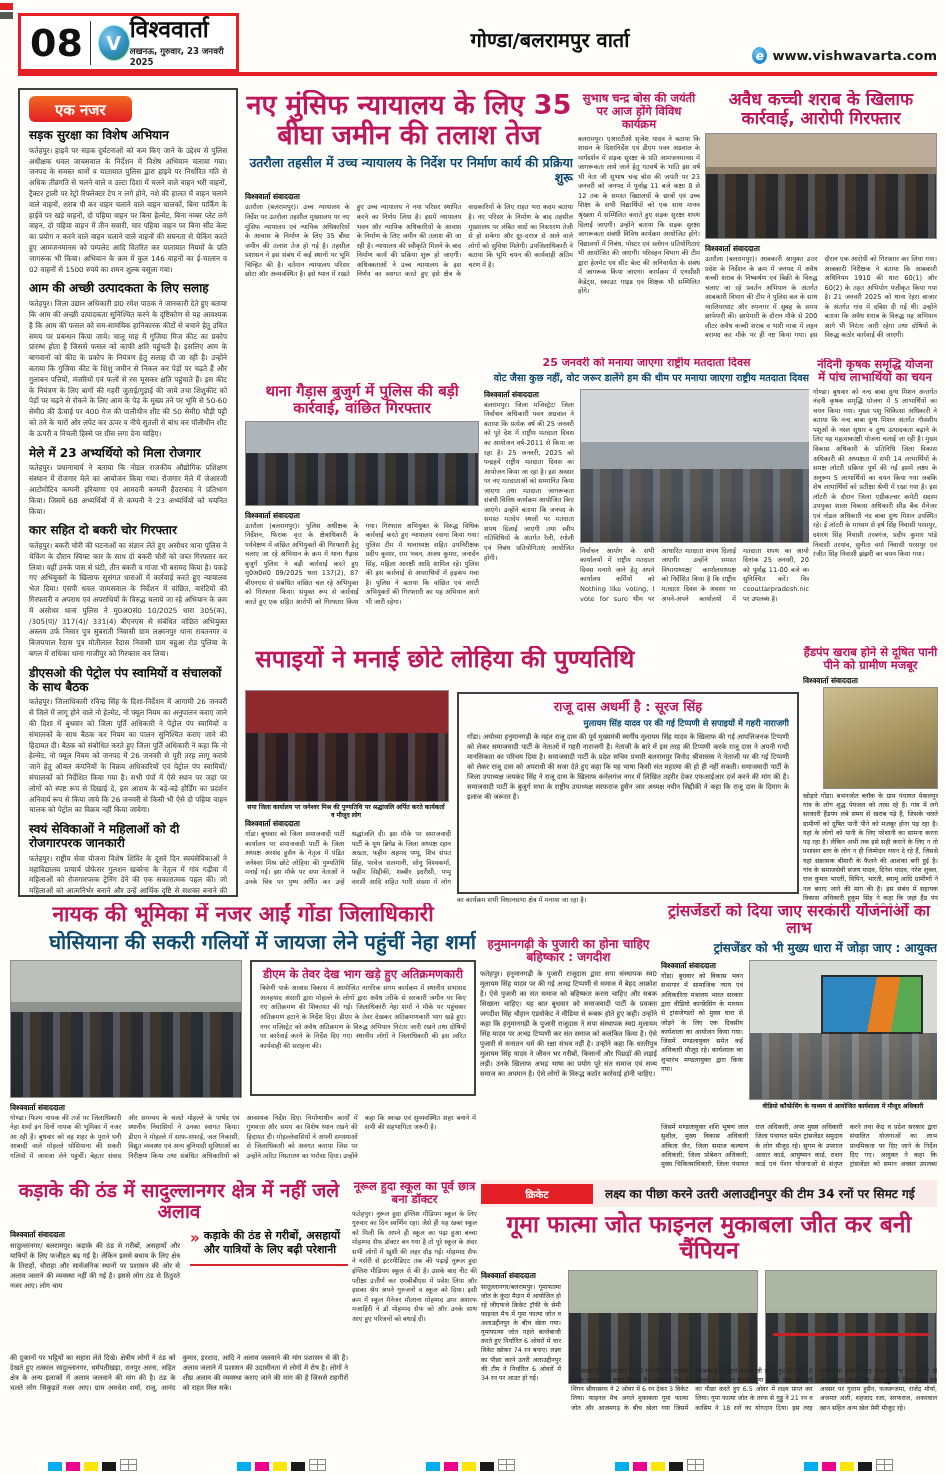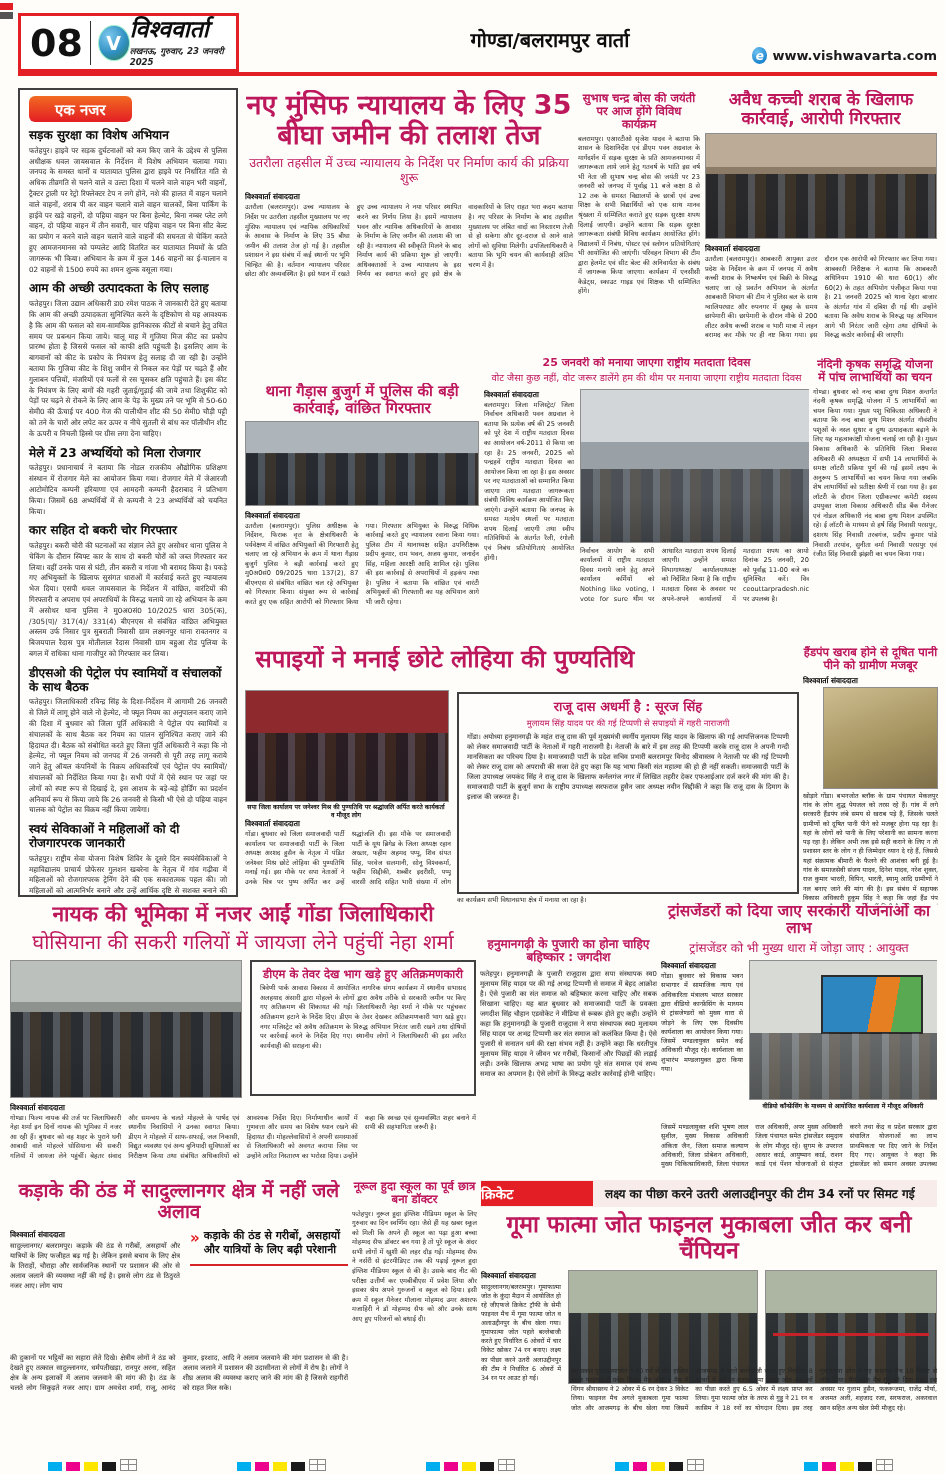--- a/index.html
+++ b/index.html
@@ -1,20 +1,20 @@
 <!DOCTYPE html>
 <html><head>
 <meta charset="utf-8">
 <style>
   html,body{margin:0;padding:0;background:#d9d9d9;}
   .page{position:relative;width:945px;height:1474px;margin:0 auto;background:#fffdfa;
         font-family:"DejaVu Sans",sans-serif;color:#1c1c1c;overflow:hidden;}
   .abs{position:absolute;box-sizing:border-box;}
   .hl{font-weight:bold;color:#be185d;text-align:center;line-height:1.12;}
-  .sub{font-weight:normal;text-align:center;line-height:1.2;color:#be185d;}
+  .sub{font-weight:bold;text-align:right;line-height:1.2;color:#0c4a6e;}
   .bt{font-size:6.6px;line-height:1.45;text-align:justify;color:#262626;overflow:hidden;}
   .byline{font-weight:bold;font-size:7.4px;margin-bottom:2px;color:#000;}
   .cols2{column-count:2;column-gap:7px;}
   .cols3{column-count:3;column-gap:7px;}
   .cols4{column-count:4;column-gap:7px;}
   .photo{position:relative;overflow:hidden;border:1px solid #8e8e8e;}
   .crowd{position:absolute;left:0;right:0;bottom:0;height:62%;
          background:repeating-linear-gradient(90deg,rgba(24,27,33,.85) 0 12px,rgba(66,72,80,.8) 12px 19px,rgba(46,38,30,.85) 19px 30px);}
   .crowd.light{opacity:.7;height:48%;}
   .ph-courtyard{background:linear-gradient(180deg,#bcac97 0 32%,#8b7b67 32% 58%,#6e5f4e 100%);}
@@ -40,38 +40,38 @@
         color:#fff;font-weight:bold;font-size:19px;border:1px solid #9ec;}
   .ie{display:inline-flex;width:17px;height:17px;border-radius:50%;align-items:center;justify-content:center;
       color:#fff;background:radial-gradient(circle at 35% 30%,#6fc2f0,#1e87cf 70%);font-weight:bold;
       font-style:italic;font-size:12px;margin-right:5px;}
   .mark{display:inline-block;width:14px;height:9px;margin-right:4px;}
   .mk-c{background:#00aeef;} .mk-m{background:#ec008c;} .mk-y{background:#ffe600;} .mk-k{background:#1a1a1a;}
   .mk-reg{width:15px;height:10px;border:1px solid #8a8a8a;background:
       linear-gradient(#8a8a8a,#8a8a8a) center/100% 1px no-repeat,
       linear-gradient(90deg,#8a8a8a,#8a8a8a) center/1px 100% no-repeat;}
   .kickbar{background:#f7ecea;display:flex;align-items:center;}
-  .klabel{background:#e31e24;color:#fff;font-weight:bold;font-size:14px;
+  .klabel{background:#e31e24;color:#fff;font-weight:bold;font-size:10px;text-align:center;
           padding:3px 0;width:112px;flex:none;}
   .pq-icon{color:#e31e24;font-weight:bold;font-size:15px;margin-right:4px;}
   .pq-text{font-size:11px;font-weight:bold;line-height:1.35;color:#121212;}
 </style>
 </head>
 <body>
 
 <div class="page">
 
   <div class="abs" style="left:0;top:3px;width:13px;height:7px;background:#e31e24;"></div>
   <div class="abs" style="left:0;top:12px;width:13px;height:7px;background:#555;"></div>
 
   <div class="abs" style="left:18px;top:13px;width:221px;height:59px;border:3px solid #e31e24;display:flex;align-items:center;background:#fff;">
     <div style="font-size:38px;font-weight:bold;padding:0 7px 0 9px;color:#111;">08</div>
     <div style="width:1px;height:44px;background:#333;margin-right:7px;"></div>
     <div class="logo">V</div>
-    <div style="margin-left:0;font-style:italic;">
+    <div style="margin-left:0;">
       <div style="font-size:23px;font-weight:bold;line-height:1;color:#0c0c0c;">विश्ववार्ता</div>
       <div style="font-size:8.6px;font-weight:bold;margin-top:4px;color:#222;">लखनऊ,  गुरुवार, 23 जनवरी 2025</div>
     </div>
   </div>
   <div class="abs" style="left:360px;top:26px;width:380px;text-align:center;font-size:20px;font-weight:bold;color:#0c0c0c;">गोण्डा/बलरामपुर वार्ता</div>
   <div class="abs" style="left:752px;top:47px;width:185px;display:flex;align-items:center;justify-content:flex-end;">
     <span class="ie">e</span>
     <span style="font-size:13px;font-weight:bold;color:#1b1b1b;">www.vishwavarta.com</span>
   </div>
   <div class="abs redrule" style="left:18px;top:72px;width:919px;height:4px;"></div>

